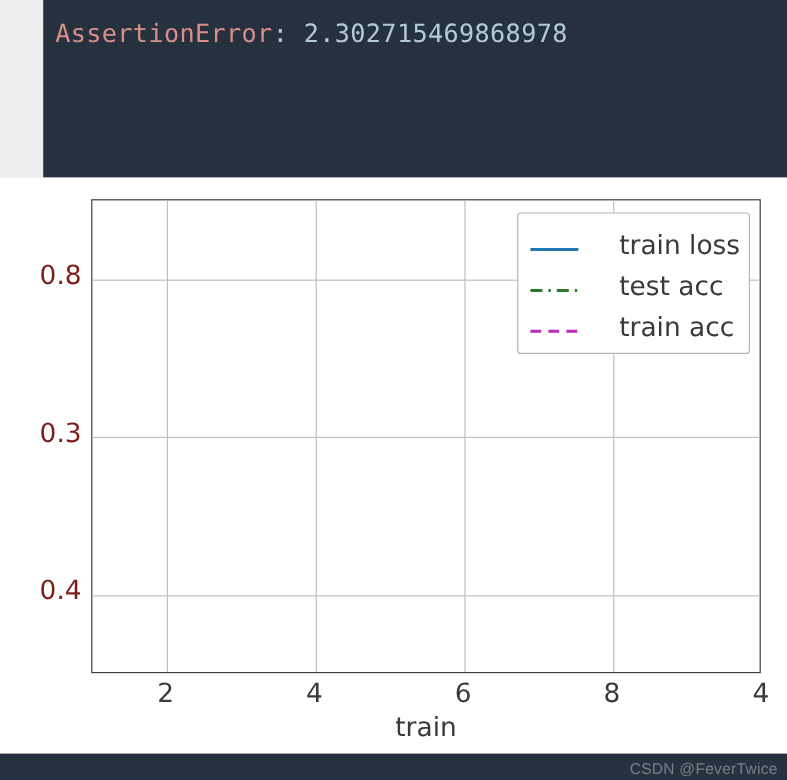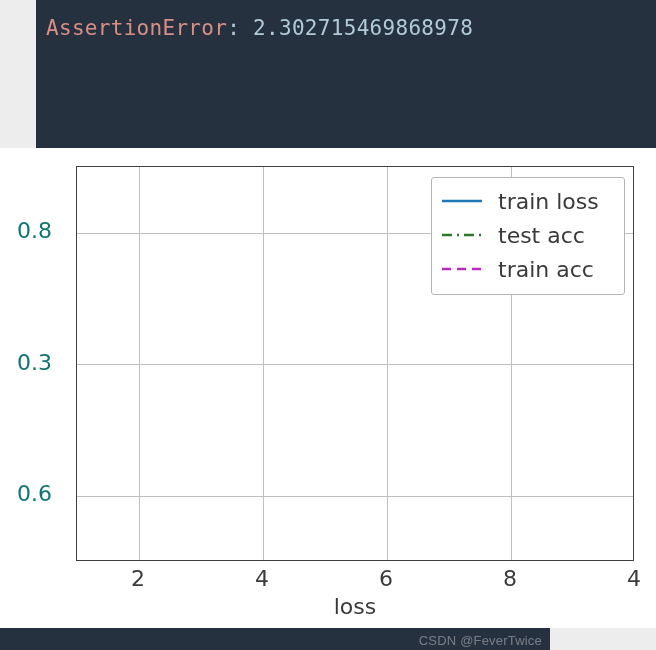--- a/index.html
+++ b/index.html
@@ -67,24 +67,24 @@
     position: absolute;
     top: 418px;
     font-family: "DejaVu Sans", Arial, sans-serif;
     font-size: 22px;
     color: #3a3a3a;
     transform: translateX(-50%);
     text-align: center;
   }
   .yticklabel {
     position: absolute;
-    left: 12px;
-    font-family: "DejaVu Sans", Arial, sans-serif;
-    font-size: 22px;
-    color: #0f766e;
+    left: 28px;
+    font-family: "DejaVu Sans", Arial, sans-serif;
+    font-size: 22px;
+    color: #7f1d1d;
     transform: translateY(-50%);
     text-align: right;
     width: 40px;
   }
   .xlabel {
     position: absolute;
     left: 76px;
     width: 558px;
     top: 446px;
     text-align: center;
@@ -98,38 +98,39 @@
     left: 354px;
     top: 10px;
     width: 194px;
     border: 1.5px solid #b5b5b5;
     border-radius: 3px;
     background: #ffffff;
     padding: 6px 8px 8px 8px;
   }
   .legend-row {
     display: flex;
-    align-items: center;
+    align-items: flex-end;
     height: 34px;
+    gap: 18px;
   }
   .legend-swatch {
     width: 44px;
     height: 20px;
     margin-right: 14px;
     position: relative;
   }
   .legend-label {
     font-family: "DejaVu Sans", Arial, sans-serif;
     font-size: 22px;
     color: #3a3a3a;
     white-space: nowrap;
   }
   .bottom-band {
     background: #263140;
-    width: 550px;
+    width: 656px;
     height: 22px;
     position: relative;
   }
   .wm {
     position: absolute;
     right: 8px;
     bottom: 2px;
     font-family: Arial, sans-serif;
     font-size: 13px;
     color: rgba(220,220,220,0.45);
@@ -140,21 +141,21 @@
 <body>
 
 <div class="top-band">
   <div class="err-line"><span class="err-name">AssertionError</span><span class="err-colon">: </span><span class="err-val">2.302715469868978</span></div>
 </div>
 
 <div class="figure-wrap">
 
   <div class="yticklabel" style="top:82px">0.8</div>
   <div class="yticklabel" style="top:214px">0.3</div>
-  <div class="yticklabel" style="top:345px">0.6</div>
+  <div class="yticklabel" style="top:345px">0.4</div>
 
   <div class="axes">
 
     <div class="vgrid" style="left:62px"></div>
     <div class="vgrid" style="left:186px"></div>
     <div class="vgrid" style="left:310px"></div>
     <div class="vgrid" style="left:434px"></div>
 
     <div class="hgrid" style="top:329px"></div>
     <div class="hgrid" style="top:197px"></div>
@@ -187,18 +188,18 @@
       </div>
     </div>
   </div>
 
   <div class="xticklabel" style="left:138px">2</div>
   <div class="xticklabel" style="left:262px">4</div>
   <div class="xticklabel" style="left:386px">6</div>
   <div class="xticklabel" style="left:510px">8</div>
   <div class="xticklabel" style="left:634px">4</div>
 
-  <div class="xlabel">loss</div>
+  <div class="xlabel">train</div>
 </div>
 
 <div class="bottom-band">
   <div class="wm">CSDN @FeverTwice</div>
 </div>
 
 </body></html>

